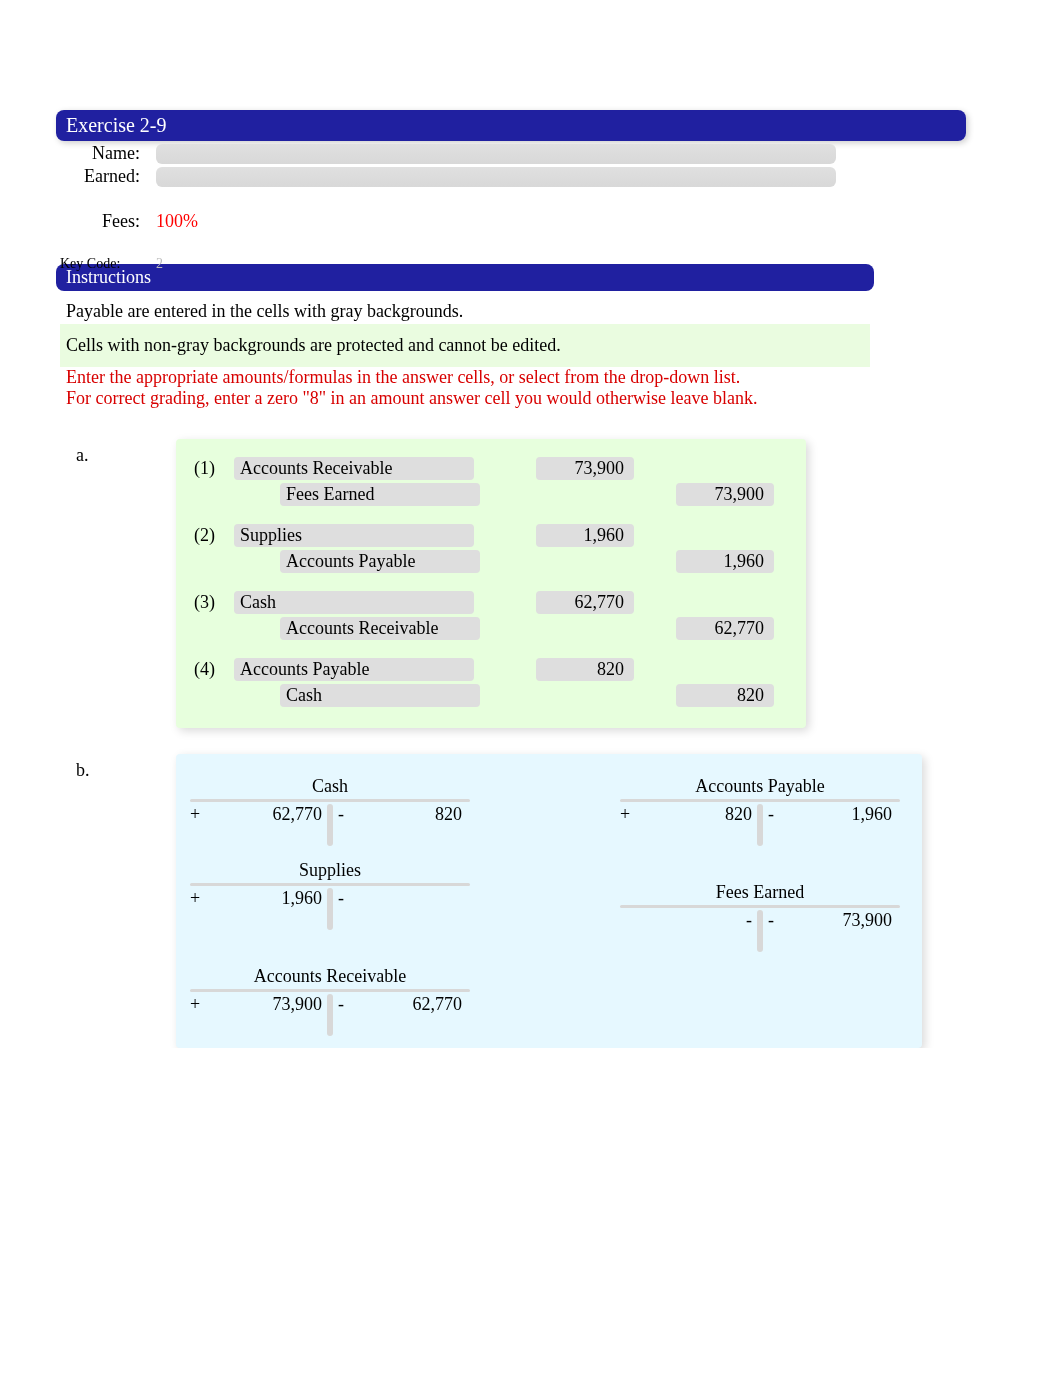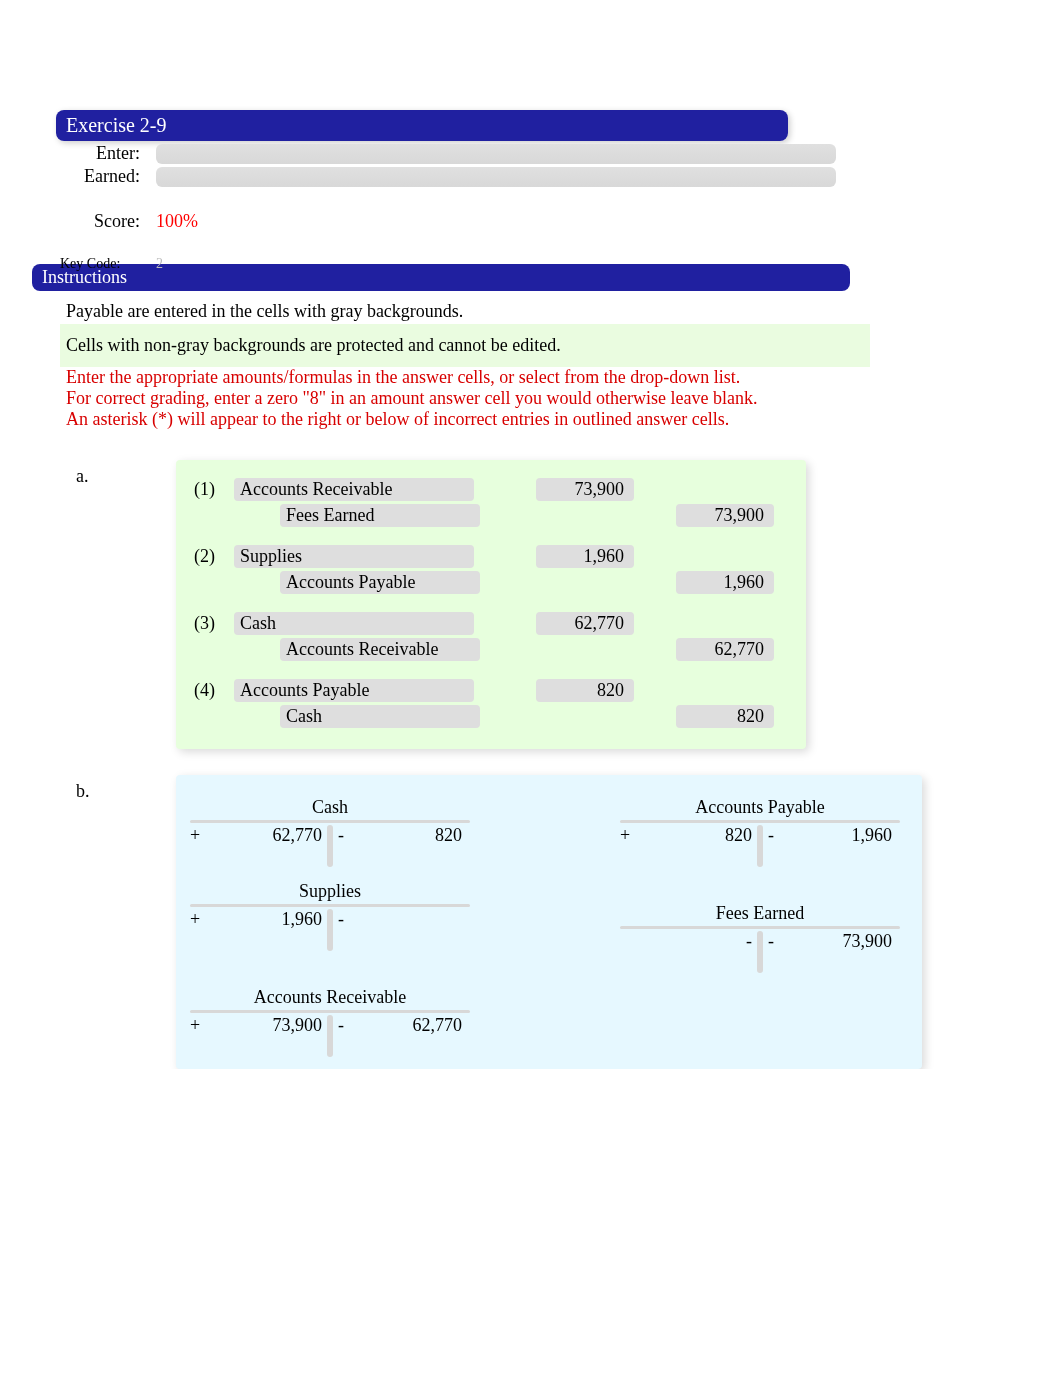--- a/index.html
+++ b/index.html
@@ -14,30 +14,30 @@
       width: 1062px;
       padding: 110px 0 0 0;
       color: #000;
     }
     .header-bar {
       background: linear-gradient(to bottom, #2020a0, #2020a0);
       color: #fff;
       font-size: 20px;
       padding: 4px 10px;
       margin-left: 56px;
-      width: 732px;
+      width: 910px;
       border-radius: 8px;
       box-shadow: 2px 2px 6px rgba(0,0,0,0.2);
     }
     .instr-bar {
       background: linear-gradient(to bottom, #2020a0, #2020a0);
       color: #fff;
       font-size: 18px;
       padding: 3px 10px;
-      margin-left: 32px;
+      margin-left: 56px;
       width: 818px;
       border-radius: 8px;
       margin-top: -8px;
     }
     .info-row {
       display: flex;
       margin-left: 60px;
       margin-top: 2px;
       align-items: center;
     }
@@ -217,48 +217,47 @@
     }
   </style>
 </head>
 <body>
 
 <div class="header-bar">
   <span>Exercise 2-9</span>
 </div>
 
 <div class="info-row">
-  <div class="info-label">Enter:</div>
+  <div class="info-label">Name:</div>
   <div class="info-field"></div>
 </div>
 <div class="info-row">
   <div class="info-label">Earned:</div>
   <div class="info-field"></div>
 </div>
 
 <div class="info-row" style="margin-top:24px">
-  <div class="info-label">Score:</div>
+  <div class="info-label">Fees:</div>
   <div class="score-val">100%</div>
 </div>
 
 <div class="keycode-row">
   <div class="keycode-label">Key Code:</div>
   <div class="keycode-val">2</div>
 </div>
 
 <div class="instr-bar">
   <span>Instructions</span>
 </div>
 
 <div class="instructions-block">
   <div class="instr-plain" style="margin-top:8px">Payable are entered in the cells with gray backgrounds.</div>
   <div class="instr-gray">Cells with non-gray backgrounds are protected and cannot be edited.</div>
   <div class="instr-red">Enter the appropriate amounts/formulas in the answer cells, or select from the drop-down list.</div>
   <div class="instr-red">For correct grading, enter a zero "8" in an amount answer cell you would otherwise leave blank.</div>
-  <div class="instr-red">An asterisk (*) will appear to the right or below of incorrect entries in outlined answer cells.</div>
 </div>
 
 <div class="part-label">
   <span class="lbl">a.</span>
   <div class="section-a">
 
     <div class="journal-entry">
       <div class="journal-row">
         <div class="jr-num">(1)</div>
         <div class="jr-acc"><span class="gray-cell">Accounts Receivable</span></div>

